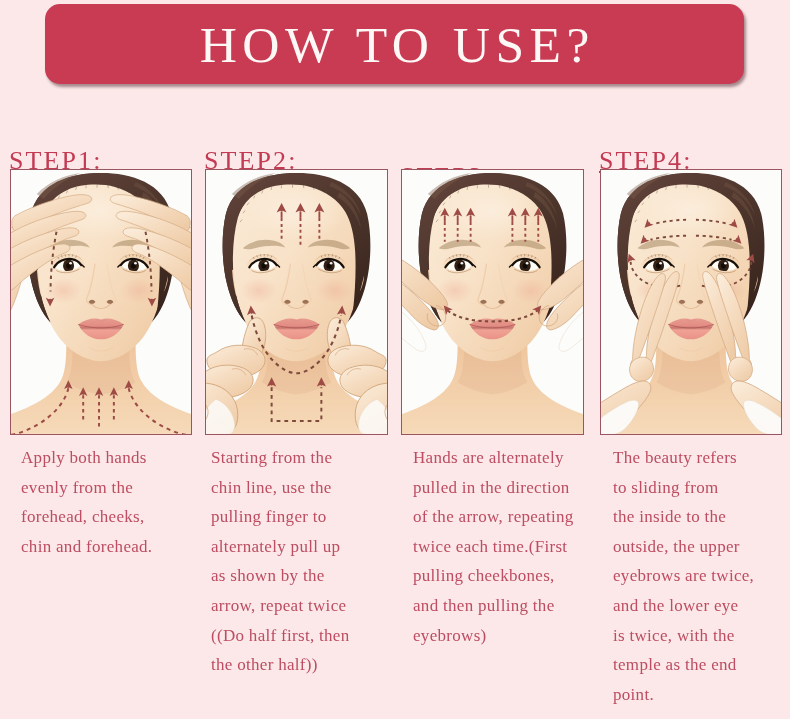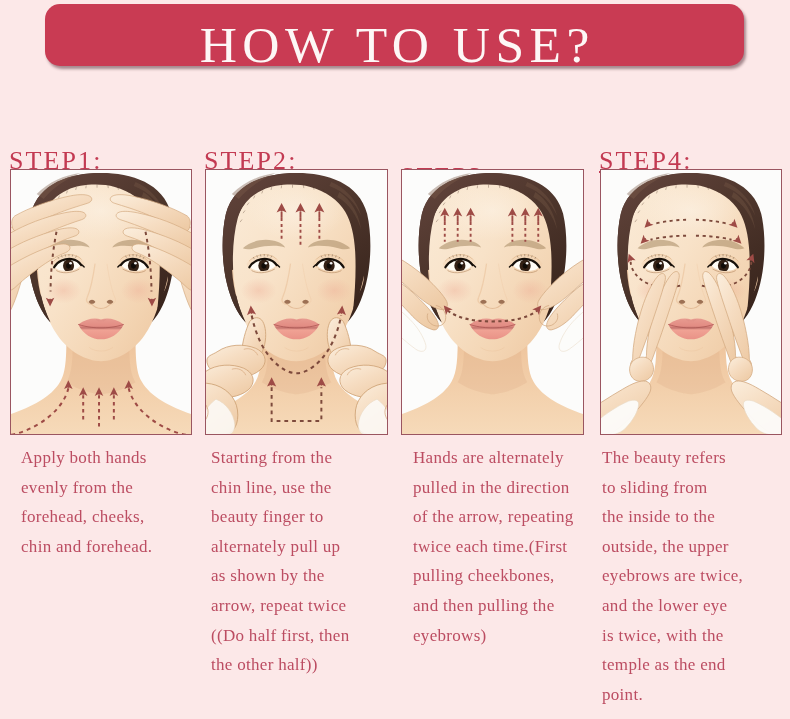--- a/index.html
+++ b/index.html
@@ -1,19 +1,19 @@
 <!DOCTYPE html>
 <html><head>
 <meta charset="utf-8">
 <title>How To Use</title>
 <style>
   html,body{margin:0;padding:0;}
   body{width:790px;height:719px;overflow:hidden;background:#fce8e8;
        font-family:"Liberation Serif",serif;position:relative;}
-  .banner{position:absolute;left:45px;top:4px;width:699px;height:62px;
+  .banner{position:absolute;left:45px;top:4px;width:699px;height:80px;
           background:#c93b53;border-radius:15px;
           box-shadow:2px 3px 3px rgba(60,20,30,0.45);}
   .banner-title{position:absolute;left:0;top:0;width:100%;height:78px;
           display:flex;align-items:center;justify-content:center;padding-top:2px;box-sizing:border-box;
           color:#fdf7f6;font-size:51.5px;letter-spacing:5.5px;text-indent:5.5px;font-weight:400;}
   .col{position:absolute;}
   .step-label{color:#c33a52;font-size:26px;letter-spacing:2.1px;line-height:1;
               position:absolute;white-space:nowrap;}
   .frame{position:absolute;border:1.4px solid #9a5560;background:#fff;overflow:hidden;}
   .frame svg{display:block;}
@@ -409,21 +409,21 @@
 <path d="M46 146 C50 166 58 182 68 192 C76 200 84 204 91 204 C98 204 106 200 114 192 C124 182 132 166 136 146" fill="none" stroke="#7d4a3c" stroke-width="2.1" stroke-dasharray="3.8 4.0" stroke-linecap="butt"></path>
 <path d="M45.00 136.00 L41.24 145.77 L44.67 143.86 L45.74 144.47 L46.69 143.68 L50.40 144.96 Z" fill="#9e4b46"></path>
 <path d="M137.00 136.00 L131.60 144.96 L135.31 143.68 L136.26 144.47 L137.33 143.86 L140.76 145.77 Z" fill="#9e4b46"></path>
 <path d="M66 218 L66 252 L116 252 L116 218" fill="none" stroke="#7d4a3c" stroke-width="2.0" stroke-dasharray="3.8 4.0" stroke-linecap="butt"></path>
 <path d="M66.00 208.00 L61.40 217.40 L64.99 215.80 L66.00 216.50 L67.01 215.80 L70.60 217.40 Z" fill="#9e4b46"></path>
 <path d="M116.00 208.00 L111.40 217.40 L114.99 215.80 L116.00 216.50 L117.01 215.80 L120.60 217.40 Z" fill="#9e4b46"></path>
 </svg>
   </div>
   <div class="caption" style="left:6px;top:303px;">Starting from the
 chin line, use the
-beauty finger to
+pulling finger to
 alternately pull up
 as shown by the
 arrow, repeat twice
 ((Do half first, then
 the other half))</div>
 </div>
 <div class="col" style="left:401px;top:140px;width:181px;">
   <div class="step-label" style="left:-1px;top:24px;text-align:right;">STEP3:</div>
   <div class="frame" style="left:0;top:29px;width:181px;height:264px;">
 <svg width="100%" height="100%" viewBox="0 0 182 265" preserveAspectRatio="none">
@@ -797,21 +797,21 @@
   <path d="M142 188 C135 187 130 191 129 198 C128 205 133 211 140 212
            C147 213 152 209 153 202 C154 195 149 189 142 188 Z" fill="url(#hd3)" stroke="#d2a87f" stroke-width="0.75"></path>
   <path d="M202 248 C190 238 174 228 160 220 C150 214 142 211 137 212
            C132 213 130 218 133 224 C137 232 146 242 156 252 C164 260 172 265 178 266
            L204 266 Z" fill="url(#hd3)" stroke="#d2a87f" stroke-width="0.8" stroke-linejoin="round"></path>
   <path d="M186 252 C176 244 164 236 154 232 C148 230 144 231 144 235
            C144 242 150 252 158 260 C164 265 170 266 176 266 L192 266 Z" fill="#fdfcfa" opacity="0.95" stroke="#e8dac5" stroke-width="0.6"></path>
  </g>
 </svg>
   </div>
-  <div class="caption" style="left:2px;top:303px;">The beauty refers
+  <div class="caption" style="left:13px;top:303px;">The beauty refers
 to sliding from
 the inside to the
 outside, the upper
 eyebrows are twice,
 and the lower eye
 is twice, with the
 temple as the end
 point.</div>
 </div>
 </div>

